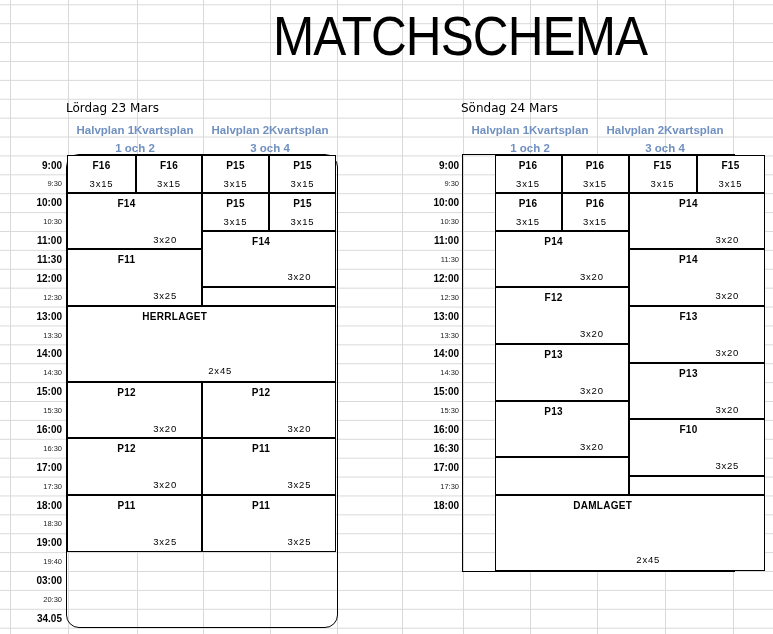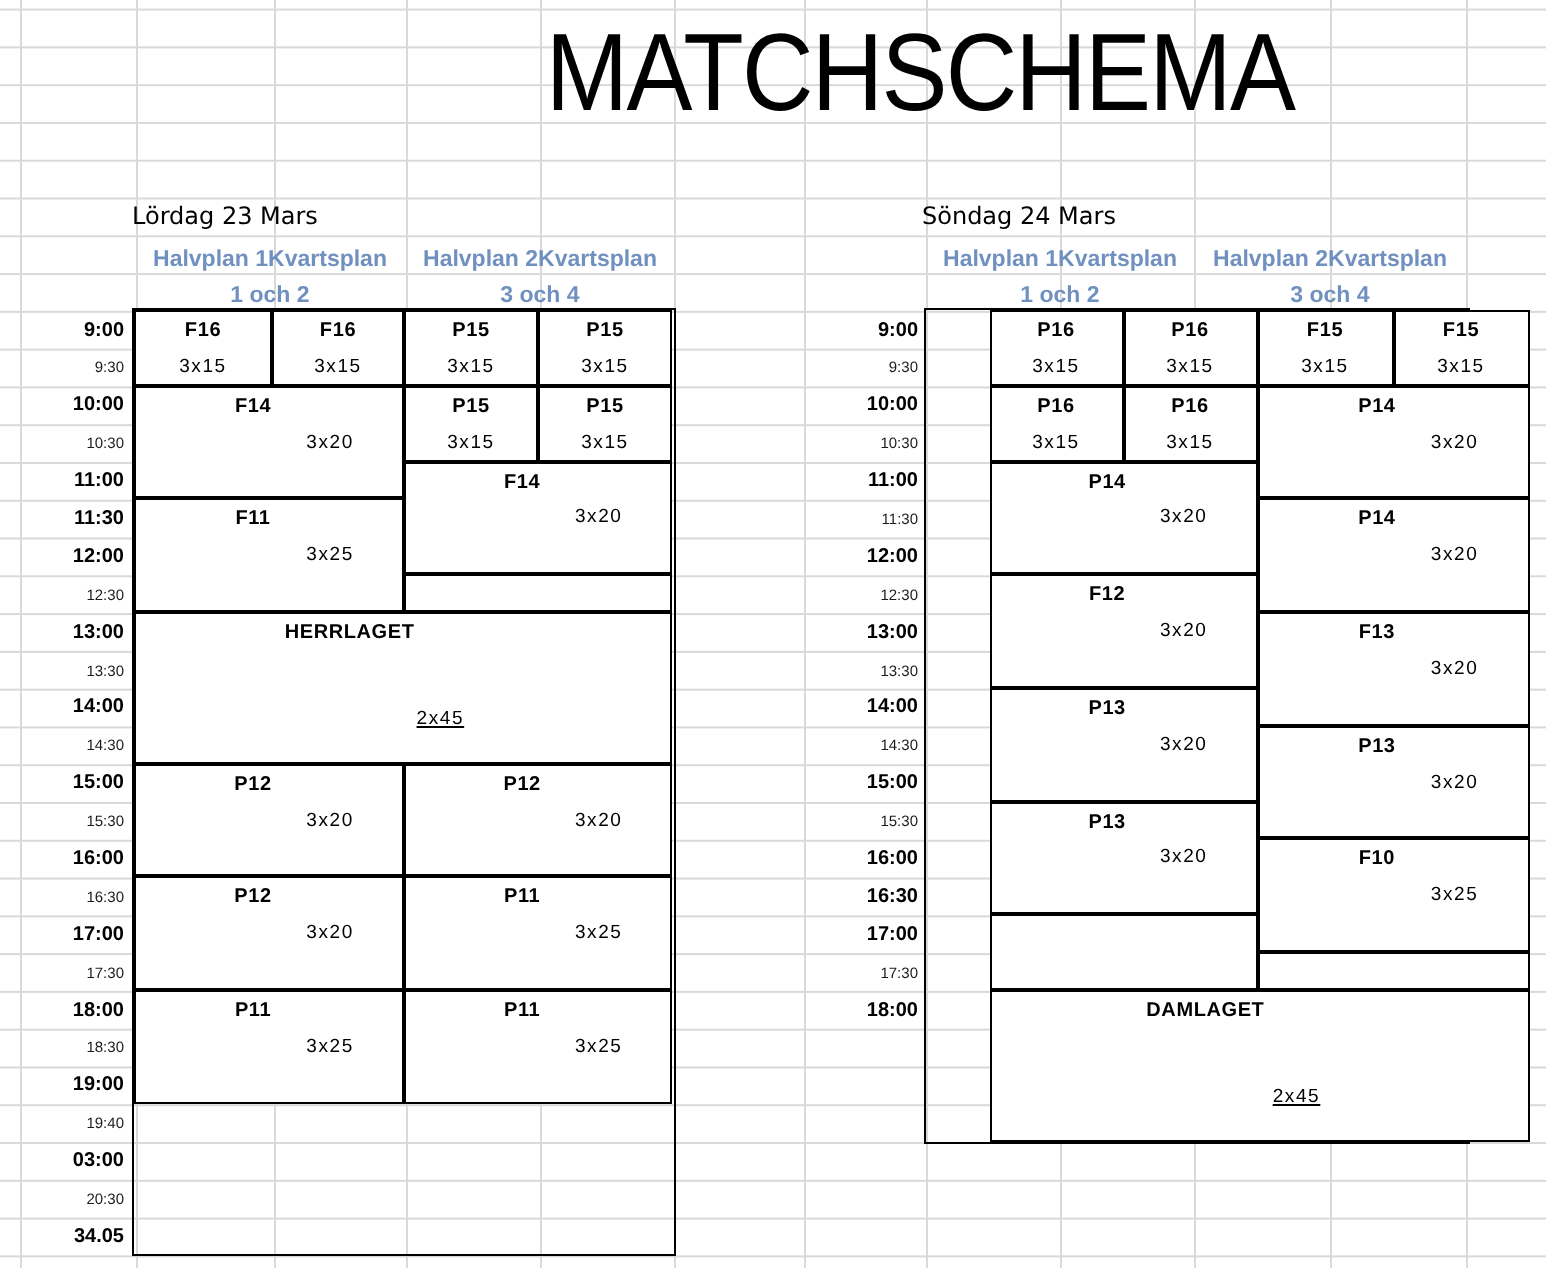--- a/index.html
+++ b/index.html
@@ -59,41 +59,42 @@
   .time.major { font-size: 10px;  font-weight: bold; }
   .time.minor { font-size: 7.5px; color: #1a1a1a; }
   .sched {
     position: absolute; top: 154px; display: grid;
     border: 1.5px solid #000;
   }
   #grid-sat {
     left: 66px; width: 272px;
     grid-template-columns: 69px 66px 67px 67px;
     grid-template-rows: repeat(25, 18.9px);
+    border-radius: 13px;
   }
   #grid-sun {
     left: 461.5px; width: 273px;
     grid-template-columns: 67px 67px 68px 68px;
     grid-template-rows: repeat(22, 18.9px);
     padding-left: 32px;
   }
   .box { border: 1.5px solid #000; background: #fff; overflow: hidden; }
   .box .title {
     height: 18.9px; line-height: 20.5px; text-align: center;
     font-weight: bold; font-size: 10px; letter-spacing: 0.3px; white-space: pre;
   }
   .box .sub {
     height: 18.9px; line-height: 18.5px; text-align: center;
     font-size: 9.5px; letter-spacing: 0.8px; white-space: pre;
   }
   .box.cols2 .title { width: 88%; }
   .box.cols4 .title { width: 80%; }
-  .box.cols2 .sub { margin-left: 46%; width: 54%; }
+  .box.cols2 .sub { margin-left: 46%; width: 54%; margin-top: 18px; }
   .box.cols4 .sub { margin-left: 22%; width: 70%; }
-  .box.big .sub { margin-top: 25px; text-decoration: underline; }
+  .box.big .sub { margin-top: 36px; }
 </style>
 </head>
 <body>
 
 <div id="sheet">
 
   <div id="main-title">MATCHSCHEMA</div>
 
   <div class="day-header" id="day-sat">Lördag 23 Mars</div>
   <div class="day-header" id="day-sun">Söndag 24 Mars</div>

